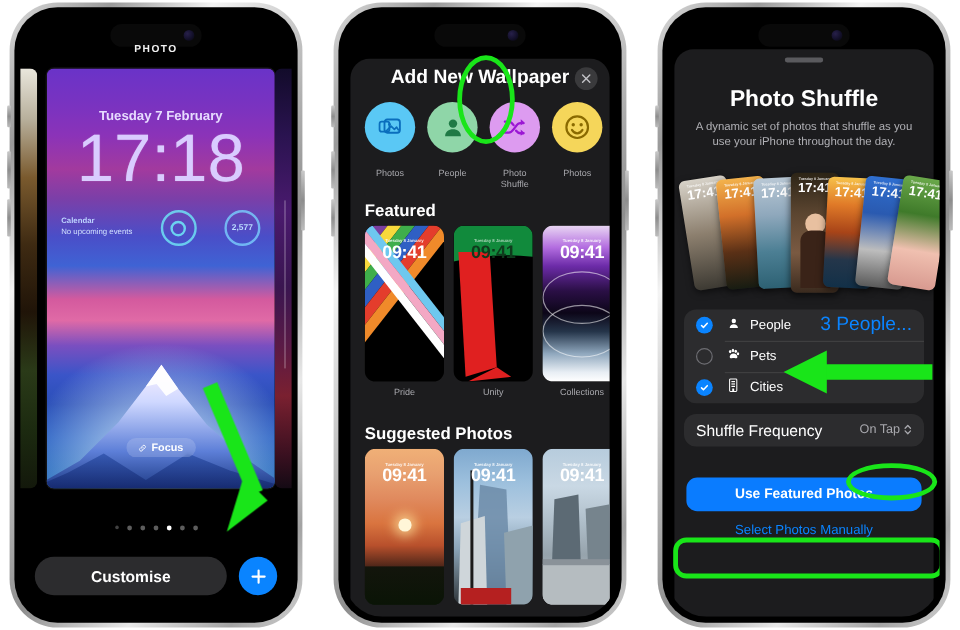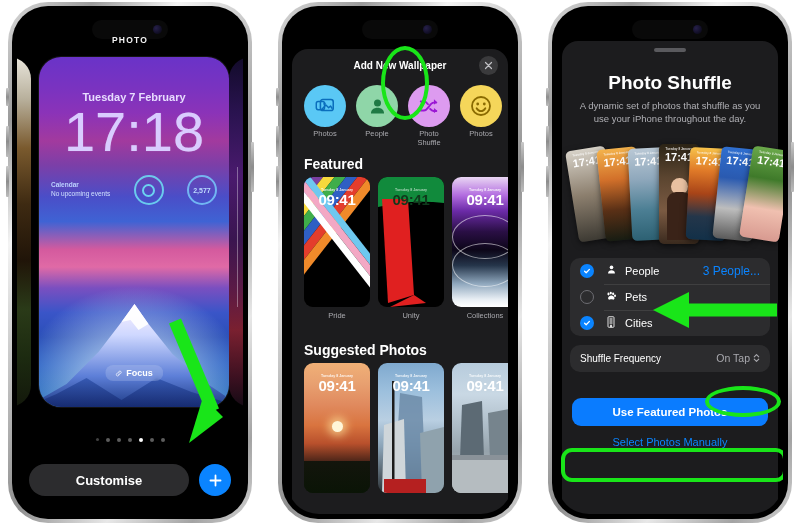--- a/index.html
+++ b/index.html
@@ -81,21 +81,21 @@
     letter-spacing: 1.2px;
     font-weight: 600;
   }
   .carousel {
     position: absolute; top: 46px; left: 0; right: 0; height: 350px;
   }
   .card {
     position: absolute;
     top: 0;
     height: 350px;
-    border-radius: 22px;
+    border-radius: 6px;
     overflow: hidden;
   }
   .card.center { left: 22px; width: 190px; box-shadow: 0 0 0 1px rgba(255,255,255,.08); }
   .card.left   { left: -48px; width: 62px; }
   .card.right  { right: -48px; width: 62px; }
 
   .wp-photo {
     position: absolute; inset: 0;
     background:
       radial-gradient(ellipse 120% 55% at 50% 92%, #cfe6f7 0%, rgba(207,230,247,0) 48%),
@@ -201,40 +201,40 @@
     position: absolute; left: 5px; right: 5px; top: 38px; bottom: 0;
     background: #1c1c1e;
     border-radius: 16px 16px 0 0;
     overflow: hidden;
   }
   .sheet-head {
     position: relative;
     height: 32px;
     display: flex; align-items: center; justify-content: center;
   }
-  .sheet-title { color: #fff; font-size: 10px; font-weight: 700; }
+  .sheet-title { color: #fff; font-size: 16px; font-weight: 700; }
   .close-x {
     position: absolute; right: 10px; top: 7px;
     width: 19px; height: 19px; border-radius: 50%;
     background: #3a3a3c; color: #b4b4b8;
     display: flex; align-items: center; justify-content: center;
     font-size: 12px; line-height: 1;
   }
   .type-row {
     display: flex; gap: 10px;
     padding: 4px 0 0 12px;
   }
   .type-item { width: 42px; flex: 0 0 auto; text-align: center; }
   .type-circle {
     width: 42px; height: 42px; border-radius: 50%;
     display: flex; align-items: center; justify-content: center;
     margin: 0 auto;
   }
   .type-label {
-    color: #a9a9ae; font-size: 7.5px; margin-top: 3px; line-height: 1.15;
+    color: #a9a9ae; font-size: 7.5px; margin-top: 14px; line-height: 1.15;
   }
   .sec-title {
     color: #fff; font-size: 14px; font-weight: 700;
     padding: 0 0 5px 12px;
   }
   .sec2 { margin-top: 22px; }
   .thumb-row { display: flex; gap: 8px; padding-left: 12px; }
   .thumb-wrap { flex: 0 0 auto; width: 66px; }
   .thumb {
     width: 66px; height: 130px;
@@ -335,31 +335,31 @@
     color:#fff; font-size: 9px; line-height:1;
     flex: 0 0 auto;
   }
   .chk.off { background: transparent; border: 1.3px solid #6d6d72; }
   .cat-icon {
     width: 16px; margin-left: 9px; text-align:center;
     color:#fff; font-size: 10px;
     flex: 0 0 auto;
   }
   .cat-name { color:#fff; font-size: 11px; margin-left: 6px; flex: 1; }
-  .cat-meta { color:#0a84ff; font-size: 12px; }
+  .cat-meta { color:#0a84ff; font-size: 16px; }
 
   .freq-row {
     margin: 9px 8px 0;
     background: #2c2c2e;
     border-radius: 10px;
     height: 27px;
     display:flex; align-items:center; justify-content: space-between;
     padding: 0 10px;
   }
-  .freq-label { color:#fff; font-size: 10px; }
+  .freq-label { color:#fff; font-size: 13px; }
   .freq-val { color:#a9a9ae; font-size: 10.5px; display:flex; align-items:center; gap:3px; }
 
   .primary-btn {
     margin: 26px 10px 0;
     height: 28px;
     border-radius: 9px;
     background: #0a7cff;
     color:#fff; font-size: 11.5px; font-weight: 700;
     display:flex; align-items:center; justify-content:center;
   }

